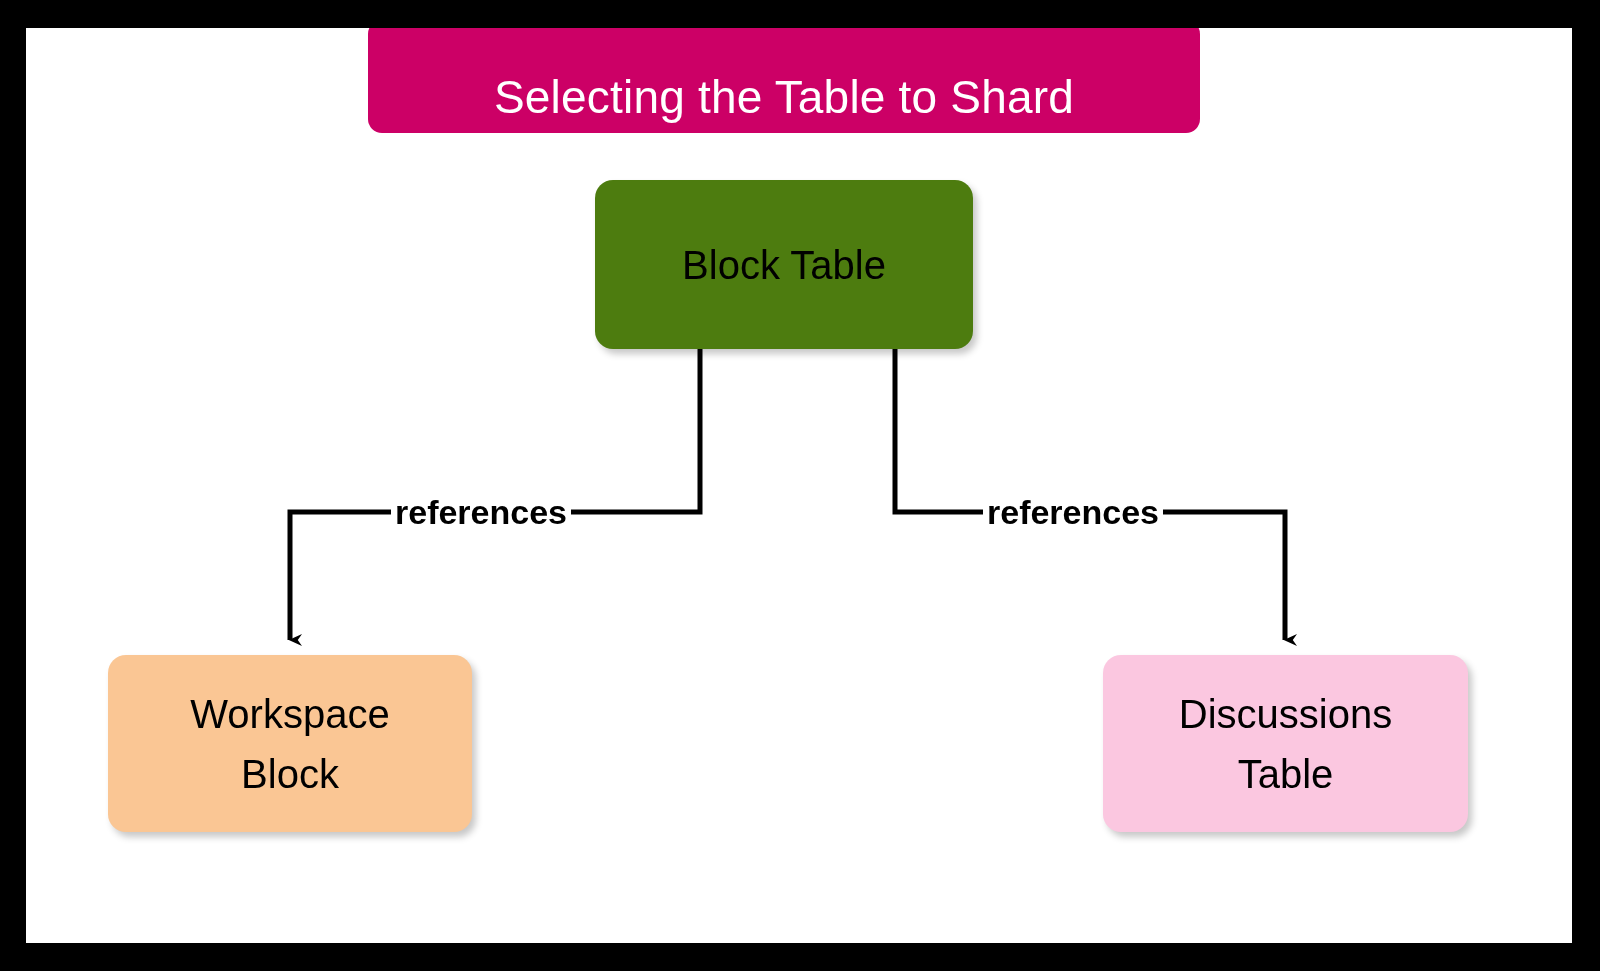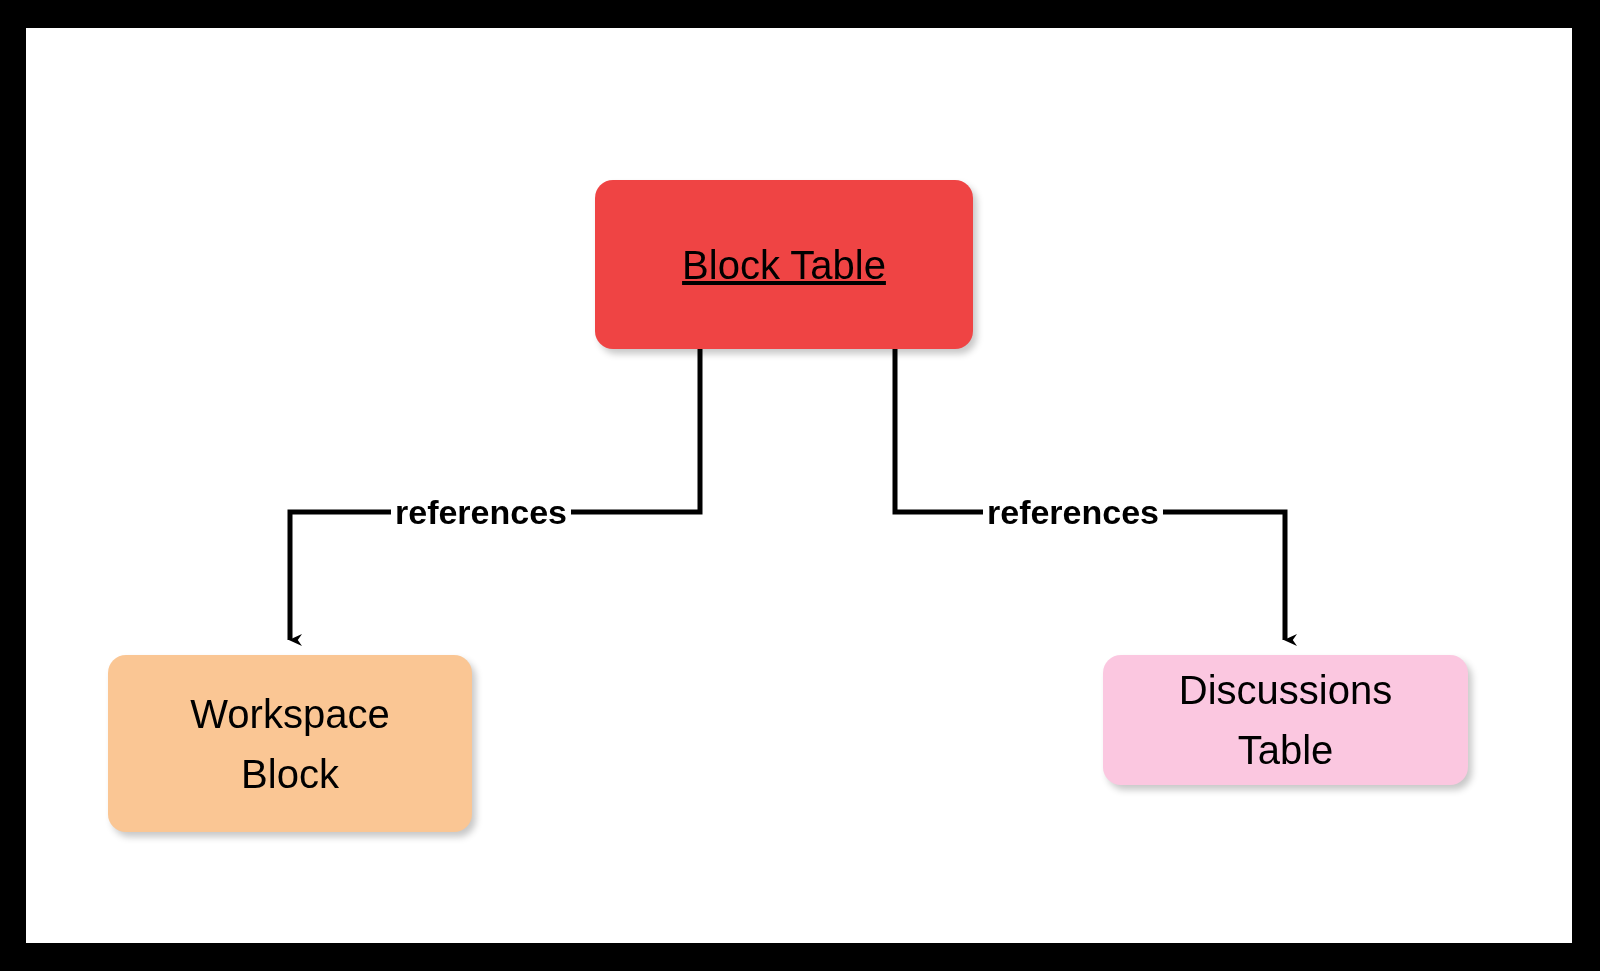--- a/index.html
+++ b/index.html
@@ -85,21 +85,21 @@
   #node-workspace {
     left: 82px;    
     top:  627px;   
     width: 364px;
     height: 177px;
   }
   #node-discussions {
     left: 1077px;  
     top:  627px;
     width: 365px;
-    height: 130px;
+    height: 177px;
   }
 
   
   #edges {
     position: absolute;
     left: 0;
     top: 0;
     width: 1546px;
     height: 915px;
     pointer-events: none;
@@ -120,20 +120,23 @@
   #edge-label-left  { left: 455px; top: 484px; }   
   #edge-label-right { left: 1047px; top: 484px; }  
 </style>
 </head>
 <body>
 
 <div id="frame" style="background: rgb(0, 0, 0);">
 
   <div id="canvas" style="background: rgb(255, 255, 255);">
 
+    <div id="title-banner" style="background: rgb(204, 0, 102);">
+      <span id="title-text" style="color: rgb(255, 255, 255);">Selecting the Table to Shard</span>
+    </div>
 
     <svg id="edges" viewBox="0 0 1546 915" width="1546" height="915" xmlns="http://www.w3.org/2000/svg">
       <defs>
         <marker id="arrowhead" markerWidth="13" markerHeight="14" refX="6.5" refY="12.4" orient="auto" markerUnits="userSpaceOnUse">
           <path d="M 0.6 0.4 L 6.5 13.6 L 12.4 0.4 L 6.5 4.6 Z" fill="#000000"></path>
         </marker>
       </defs>
 
       <g>
         <path d="M 674 321 L 674 484 L 264 484 L 264 612" fill="none" stroke="#000000" stroke-width="5" stroke-linecap="butt" stroke-linejoin="miter" marker-end="url(#arrowhead)"></path>
@@ -141,21 +144,21 @@
 
       <g>
         <path d="M 869 321 L 869 484 L 1259 484 L 1259 612" fill="none" stroke="#000000" stroke-width="5" stroke-linecap="butt" stroke-linejoin="miter" marker-end="url(#arrowhead)"></path>
       </g>
     </svg>
 
     <span id="edge-label-left" class="edge-label" style="background: rgb(255, 255, 255); color: rgb(0, 0, 0);">references</span>
 
     <span id="edge-label-right" class="edge-label" style="background: rgb(255, 255, 255); color: rgb(0, 0, 0);">references</span>
 
-    <div id="node-block" class="node" style="background: #ef4444; text-decoration: underline;">
+    <div id="node-block" class="node" style="background: #4d7c0f;">
       <span class="node-label">Block Table</span>
     </div>
 
     <div id="node-workspace" class="node" style="background: rgb(250, 198, 148);">
       <span class="node-label">Workspace
 Block</span>
     </div>
 
     <div id="node-discussions" class="node" style="background: rgb(251, 199, 224);">
       <span class="node-label">Discussions

